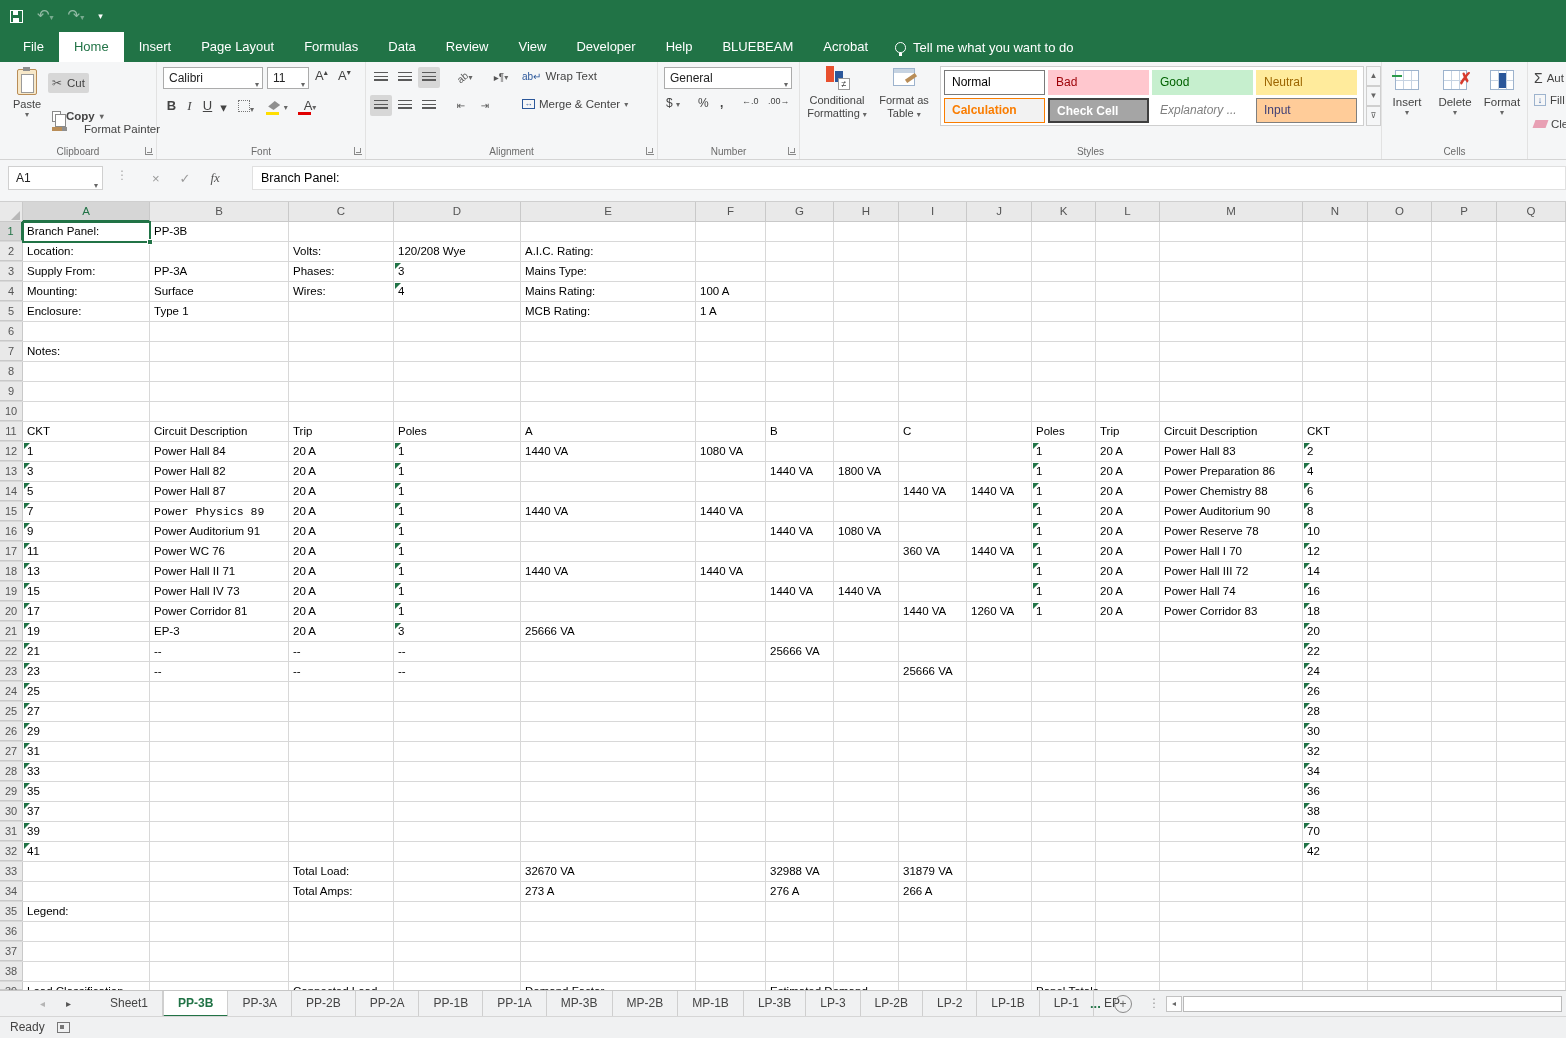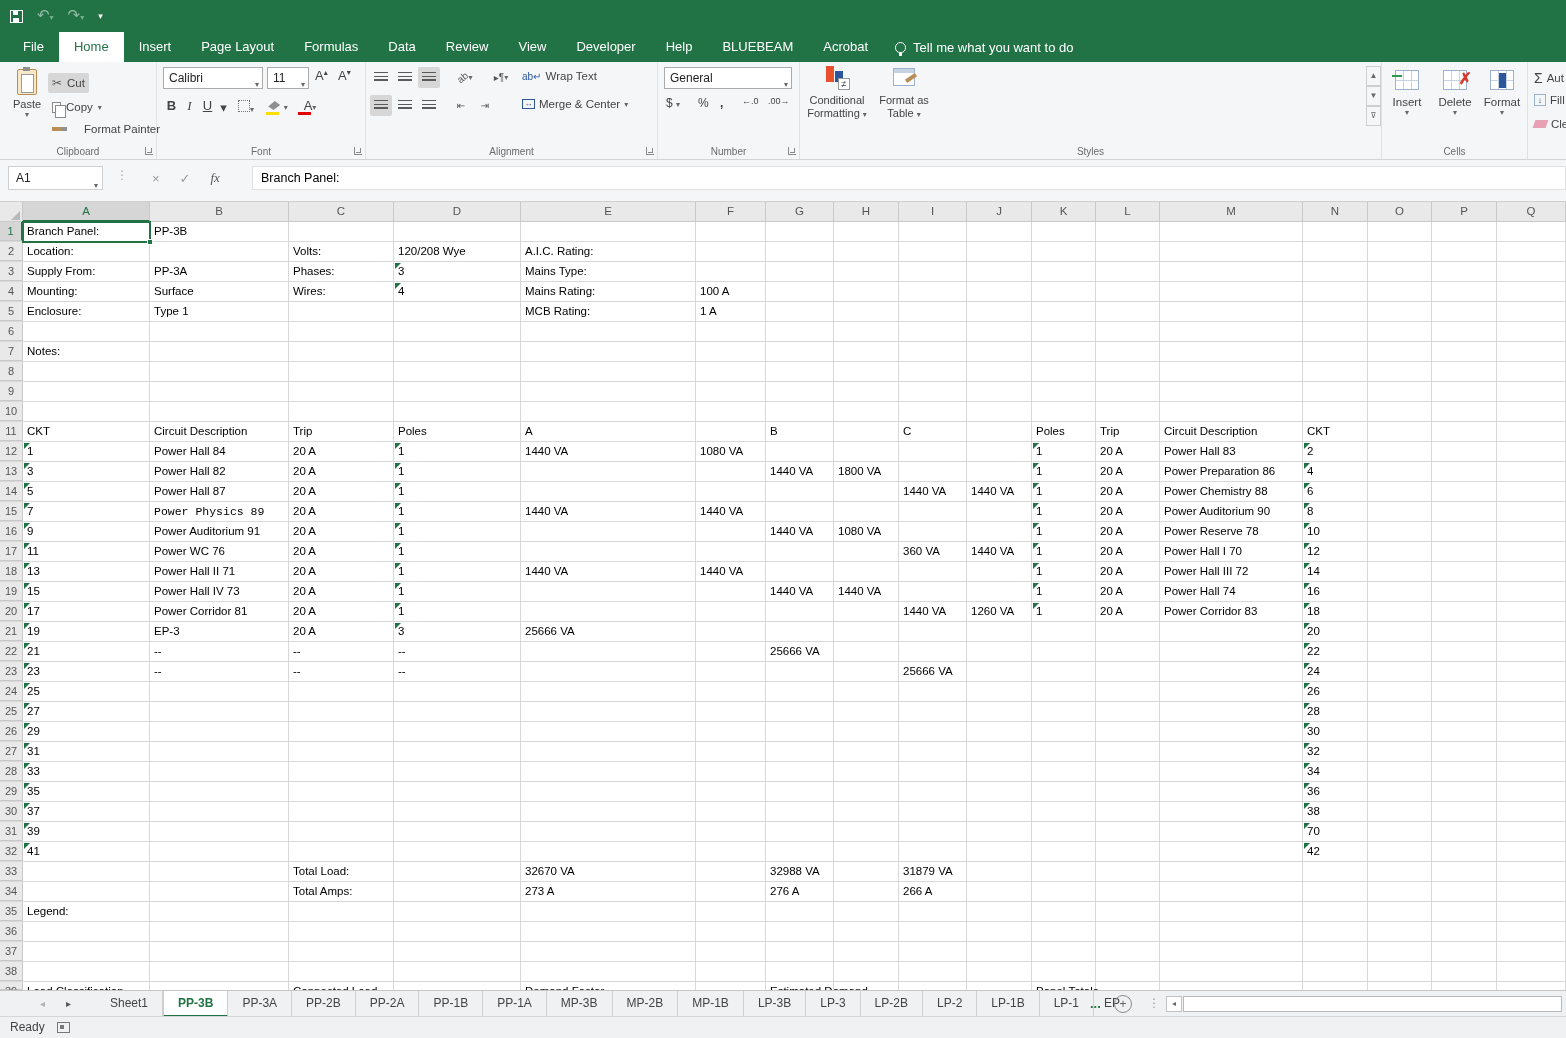--- a/index.html
+++ b/index.html
@@ -165,21 +165,21 @@
   <div class="rgroup g-clipboard">
     <div class="paste-btn">
       <div class="clip-icon"></div>
       <div>Paste</div>
       <div class="dd">▾</div>
     </div>
     <div class="smallbtn cutbtn" style="top:11px;">
       <span class="sicon">✂</span>
       <span>Cut</span>
     </div>
-    <div class="smallbtn" style="top:35px;">
+    <div class="smallbtn" style="top:44px;font-weight:bold;">
       <span class="copy-icon"></span>
       <span>Copy</span>
       <span class="dd">▾</span>
     </div>
     <div class="smallbtn" style="top:57px;gap:22px;">
       <span class="fp-icon"></span>
       <span>Format Painter</span>
     </div>
     <div class="glabel">Clipboard</div>
     <div class="launcher"></div>
@@ -282,20 +282,30 @@
       <div><span>Formatting</span> <span class="dd">▾</span></div>
     </div>
     <div class="bigbtn" style="left:72px; width:64px;">
       <div class="cf-icon">
         <i style="left:2px;top:2px;width:22px;height:18px;border:1px solid #9db3cd;background:linear-gradient(#c6d3e2 4px,#fff 4px);"></i>
         <i style="left:14px;top:10px;width:12px;height:4px;background:#b98d57;transform:rotate(-35deg);"></i>
       </div>
       <div>Format as</div>
       <div><span>Table</span> <span class="dd">▾</span></div>
     </div>
+    <div class="gallery">
+        <div class="schip" style="background: rgb(255, 255, 255); color: rgb(0, 0, 0); border: 1px solid rgb(122, 122, 122);">Normal</div>
+        <div class="schip" style="background: rgb(255, 199, 206); color: rgb(156, 0, 6);">Bad</div>
+        <div class="schip" style="background: rgb(198, 239, 206); color: rgb(0, 97, 0);">Good</div>
+        <div class="schip" style="background: rgb(255, 235, 156); color: rgb(156, 101, 0);">Neutral</div>
+        <div class="schip" style="background: rgb(242, 242, 242); color: rgb(250, 125, 0); border: 1px solid rgb(250, 125, 0); font-weight: bold;">Calculation</div>
+        <div class="schip" style="background: rgb(165, 165, 165); color: rgb(255, 255, 255); border: 2px solid rgb(63, 63, 63); font-weight: bold;">Check Cell</div>
+        <div class="schip" style="background: rgb(255, 255, 255); color: rgb(127, 127, 127); font-style: italic;">Explanatory ...</div>
+        <div class="schip" style="background: rgb(255, 204, 153); color: rgb(63, 63, 118); border: 1px solid rgb(127, 127, 127);">Input</div>
+      </div>
     <div class="galarrows">
       <div>▲</div>
       <div>▼</div>
       <div>⊽</div>
     </div>
     <div class="glabel">Styles</div>
   </div>
 
   <div class="rgroup g-cells">
     <div class="cellbtn" style="left:2px;">

